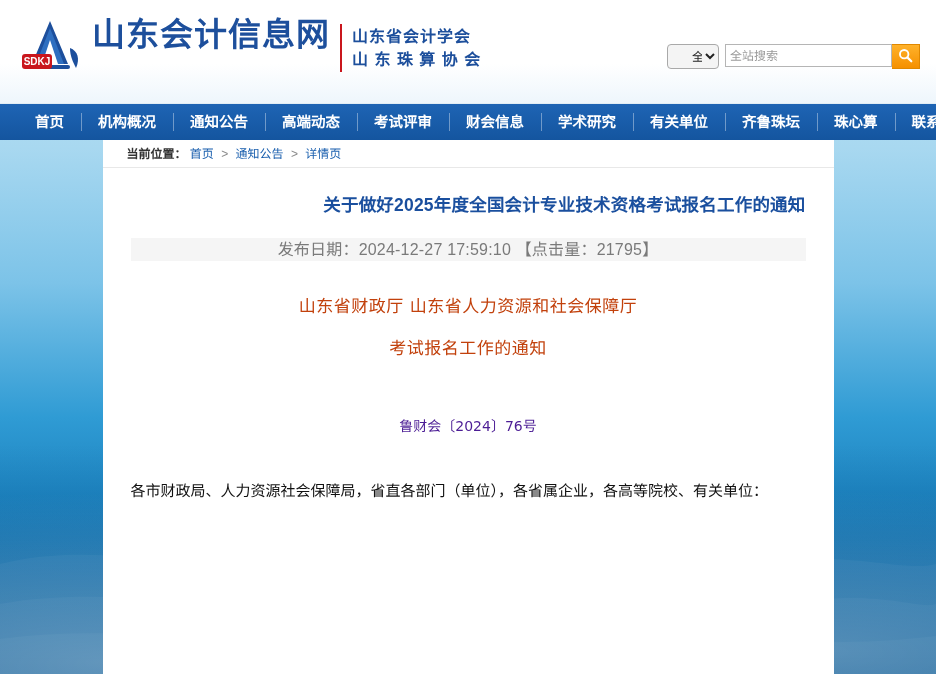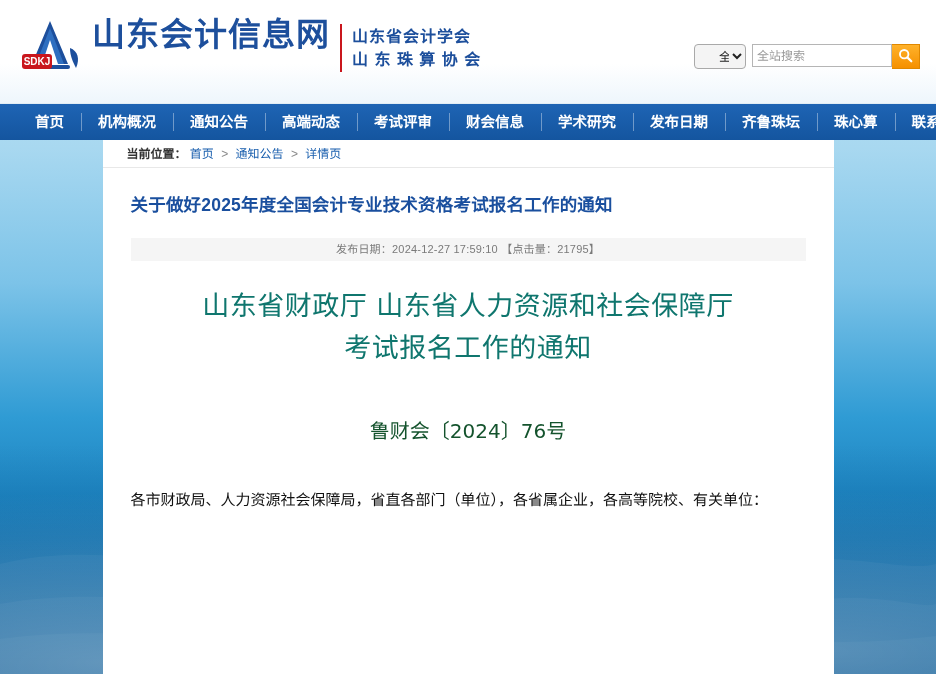--- a/index.html
+++ b/index.html
@@ -118,21 +118,21 @@
     height: 25px;
     font-size: 12px;
     font-family: "Liberation Sans", sans-serif;
     border: 1px solid #a9a9a9;
     background: #f4f4f4;
     color: #222;
     border-radius: 4px;
     padding-left: 20px;
   }
   .search-input {
-    width: 140px;
+    width: 167px;
     height: 23px;
     margin-left: 6px;
     border: 1px solid #b5b5b5;
     background: #fff;
     font-size: 12px;
     color: #333;
     padding: 0 4px;
     box-sizing: border-box;
   }
   .search-input::placeholder { color: #9a9a9a; }
@@ -205,52 +205,52 @@
     color: #1a5fae;
     text-decoration: none;
     cursor: pointer;
   }
   .breadcrumb .sep { color: #8a8a8a; margin: 0 4px; }
 
   .article {
     padding: 24px 28px 0 28px;
   }
   .article-title {
-    text-align: left;
+    text-align: right;
     font-size: 17.5px;
     font-weight: 700;
     color: #1a4f9e;
     line-height: 26px;
     letter-spacing: .2px;
   }
   .article-meta {
     margin-top: 20px;
     height: 23px;
     line-height: 23px;
     background: #f5f5f5;
     text-align: center;
-    font-size: 11px;
+    font-size: 16px;
     color: #7a7a7a;
     letter-spacing: .2px;
   }
   .doc-heading {
     margin-top: 24px;
     text-align: center;
     font-family: "DejaVu Sans", sans-serif;
-    font-size: 27px;
-    color: #0f766e;
+    font-size: 17px;
+    color: #c2410c;
     line-height: 42px;
     letter-spacing: .5px;
   }
   .doc-number {
     margin-top: 46px;
     text-align: center;
     font-family: "DejaVu Sans", sans-serif;
-    font-size: 20px;
-    color: #14532d;
+    font-size: 14px;
+    color: #4c1d95;
   }
   .doc-body {
     margin-top: 40px;
     font-family: "DejaVu Sans", sans-serif;
     font-size: 15px;
     color: #111;
     line-height: 33px;
   }
   .doc-body p { margin: 0; }
   .doc-body p.indent { text-indent: 2em; }
@@ -310,21 +310,21 @@
 </div>
 
 <div class="nav">
   <div class="nav-item">首页</div>
   <div class="nav-item">机构概况</div>
   <div class="nav-item">通知公告</div>
   <div class="nav-item">高端动态</div>
   <div class="nav-item">考试评审</div>
   <div class="nav-item">财会信息</div>
   <div class="nav-item">学术研究</div>
-  <div class="nav-item">发布日期</div>
+  <div class="nav-item">有关单位</div>
   <div class="nav-item">齐鲁珠坛</div>
   <div class="nav-item">珠心算</div>
   <div class="nav-item">联系我们</div>
 </div>
 
 <div class="content-card">
 
   <div class="breadcrumb">
     <span class="bc-label">当前位置：</span>
     <a>首页</a>

